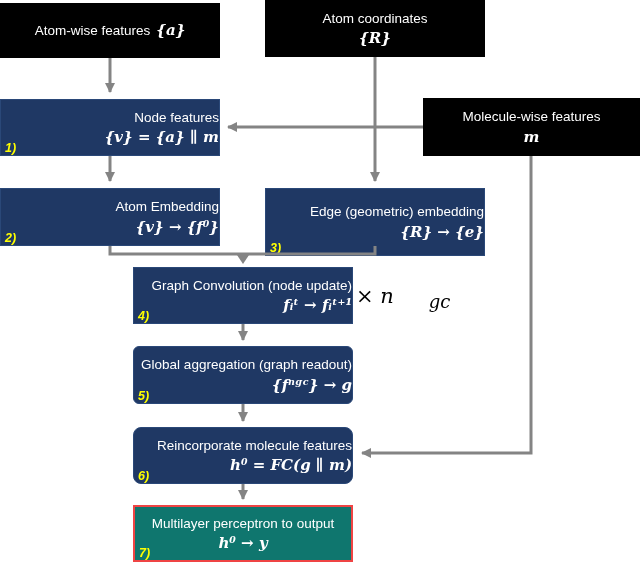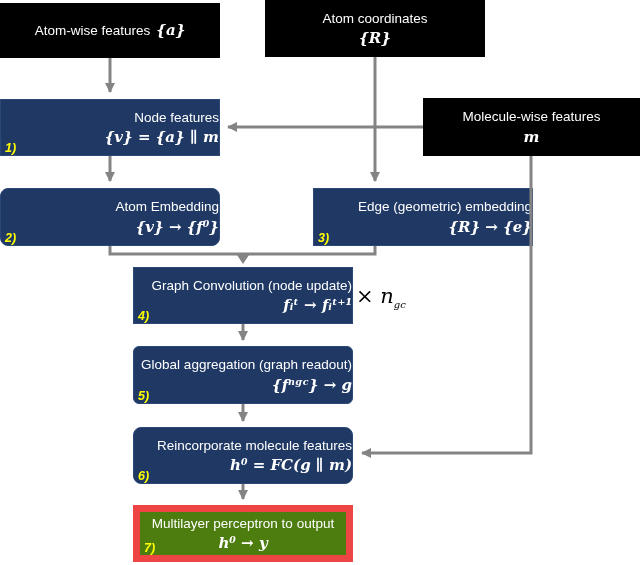--- a/index.html
+++ b/index.html
@@ -6,48 +6,48 @@
   #canvas{
     position:relative;width:640px;height:565px;background:#ffffff;overflow:hidden;
     font-family:"Liberation Sans",sans-serif;
   }
   .box{
     position:absolute;display:flex;flex-direction:column;align-items:center;justify-content:center;
     color:#ffffff;text-align:center;box-sizing:border-box;
   }
   .black{background:#000000;}
   .navy{background:#1f3864;border:1px solid #2a4878;align-items:flex-end;}
-  .green{background:#4d7c0f;border:7px solid #ef4444;}
+  .green{background:#0f766e;border:2px solid #ef4444;}
   .box-label{font-size:13.5px;line-height:1.45;white-space:nowrap;}
   .math{
     font-family:"DejaVu Serif","DejaVu Sans",serif;font-style:italic;font-weight:bold;
     font-size:15px;line-height:1.35;white-space:nowrap;
   }
   .inline-math{margin-left:6px;}
   .box-num{
     position:absolute;left:4px;bottom:0px;color:#ffff00;
     font-style:italic;font-weight:bold;font-size:12.5px;
   }
   
   .pos-atom-features   {left:0px;   top:3px;   width:220px; height:55px;align-items:center;}
   .pos-atom-coords     {left:265px; top:0px;   width:220px; height:57px;}
   .pos-node-features   {left:0px;   top:99px;  width:220px; height:57px;}
   .pos-molecule-feats  {left:423px; top:98px;  width:217px; height:58px;text-align:center;}
-  .pos-atom-embedding  {left:0px;   top:188px; width:220px; height:58px;border-radius:8px;}
-  .pos-edge-embedding  {left:265px; top:188px; width:220px; height:58px;margin-left:48px;}
+  .pos-atom-embedding  {left:0px;   top:188px; width:220px; height:58px;}
+  .pos-edge-embedding  {left:265px; top:188px; width:220px; height:68px;}
   .pos-graph-conv      {left:133px; top:267px; width:220px; height:57px;}
   .pos-global-agg      {left:133px; top:346px; width:220px; height:58px;border-radius:6px;}
   .pos-reincorporate   {left:133px; top:427px; width:220px; height:57px;border-radius:8px;}
   .pos-mlp             {left:133px; top:505px; width:220px; height:57px;}
   .gc-count{
     position:absolute;left:356px;top:284px;color:#000000;
     font-family:"DejaVu Serif",serif;font-size:21px;white-space:nowrap;
   }
   .gc-count .v{font-style:italic;}
-  .gc-count sub{font-style:italic;font-size:10px;}
+  .gc-count sub{font-style:italic;font-size:18px;margin-left:35px;}
   #arrows{position:absolute;left:0;top:0;pointer-events:none;}
 </style>
 </head>
 <body>
 
 <div id="canvas">
 
   <div class="box black pos-atom-features">
     <div class="box-label">
       <span>Atom-wise features</span><span class="math inline-math">{a}</span>

